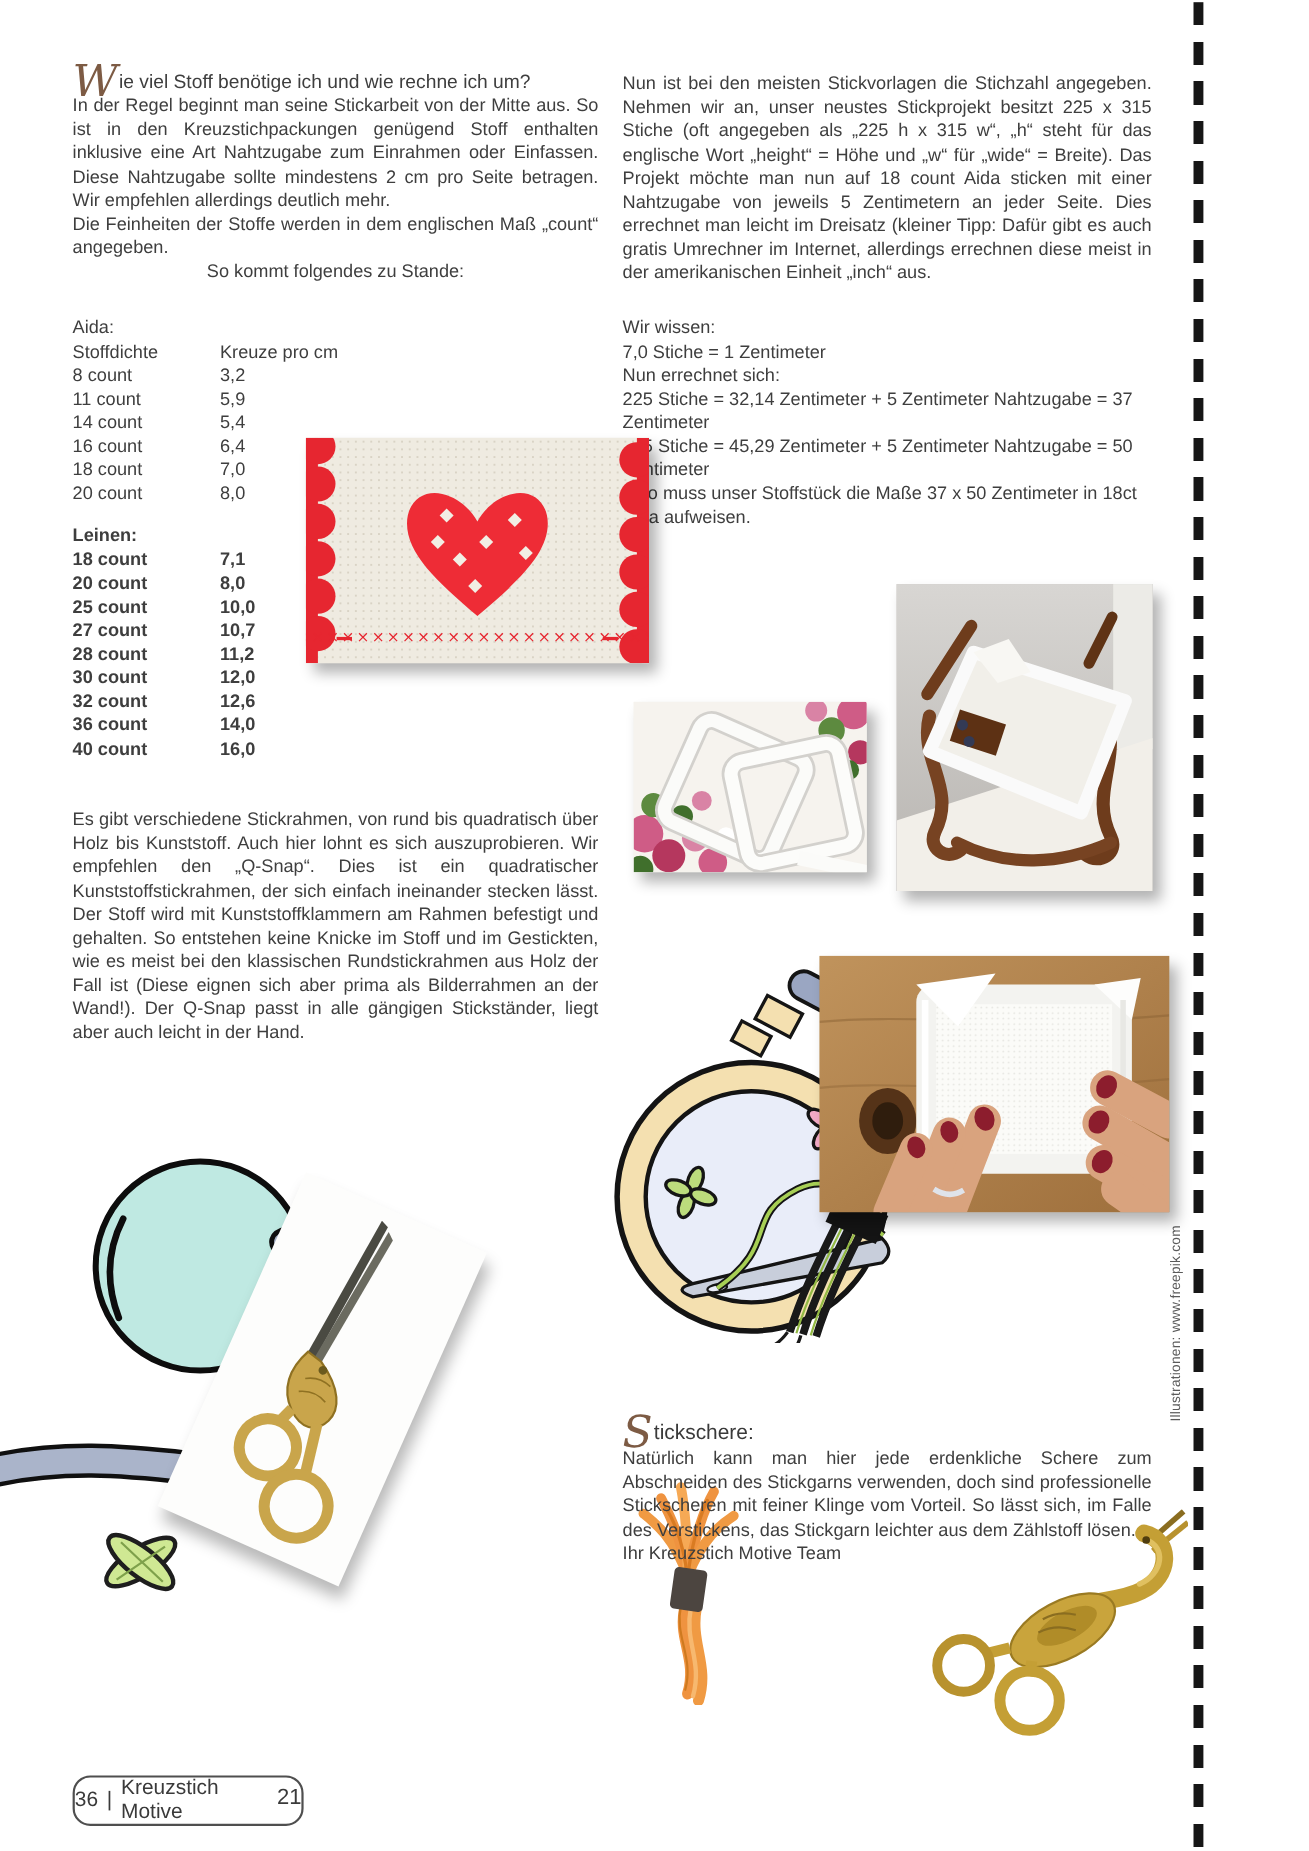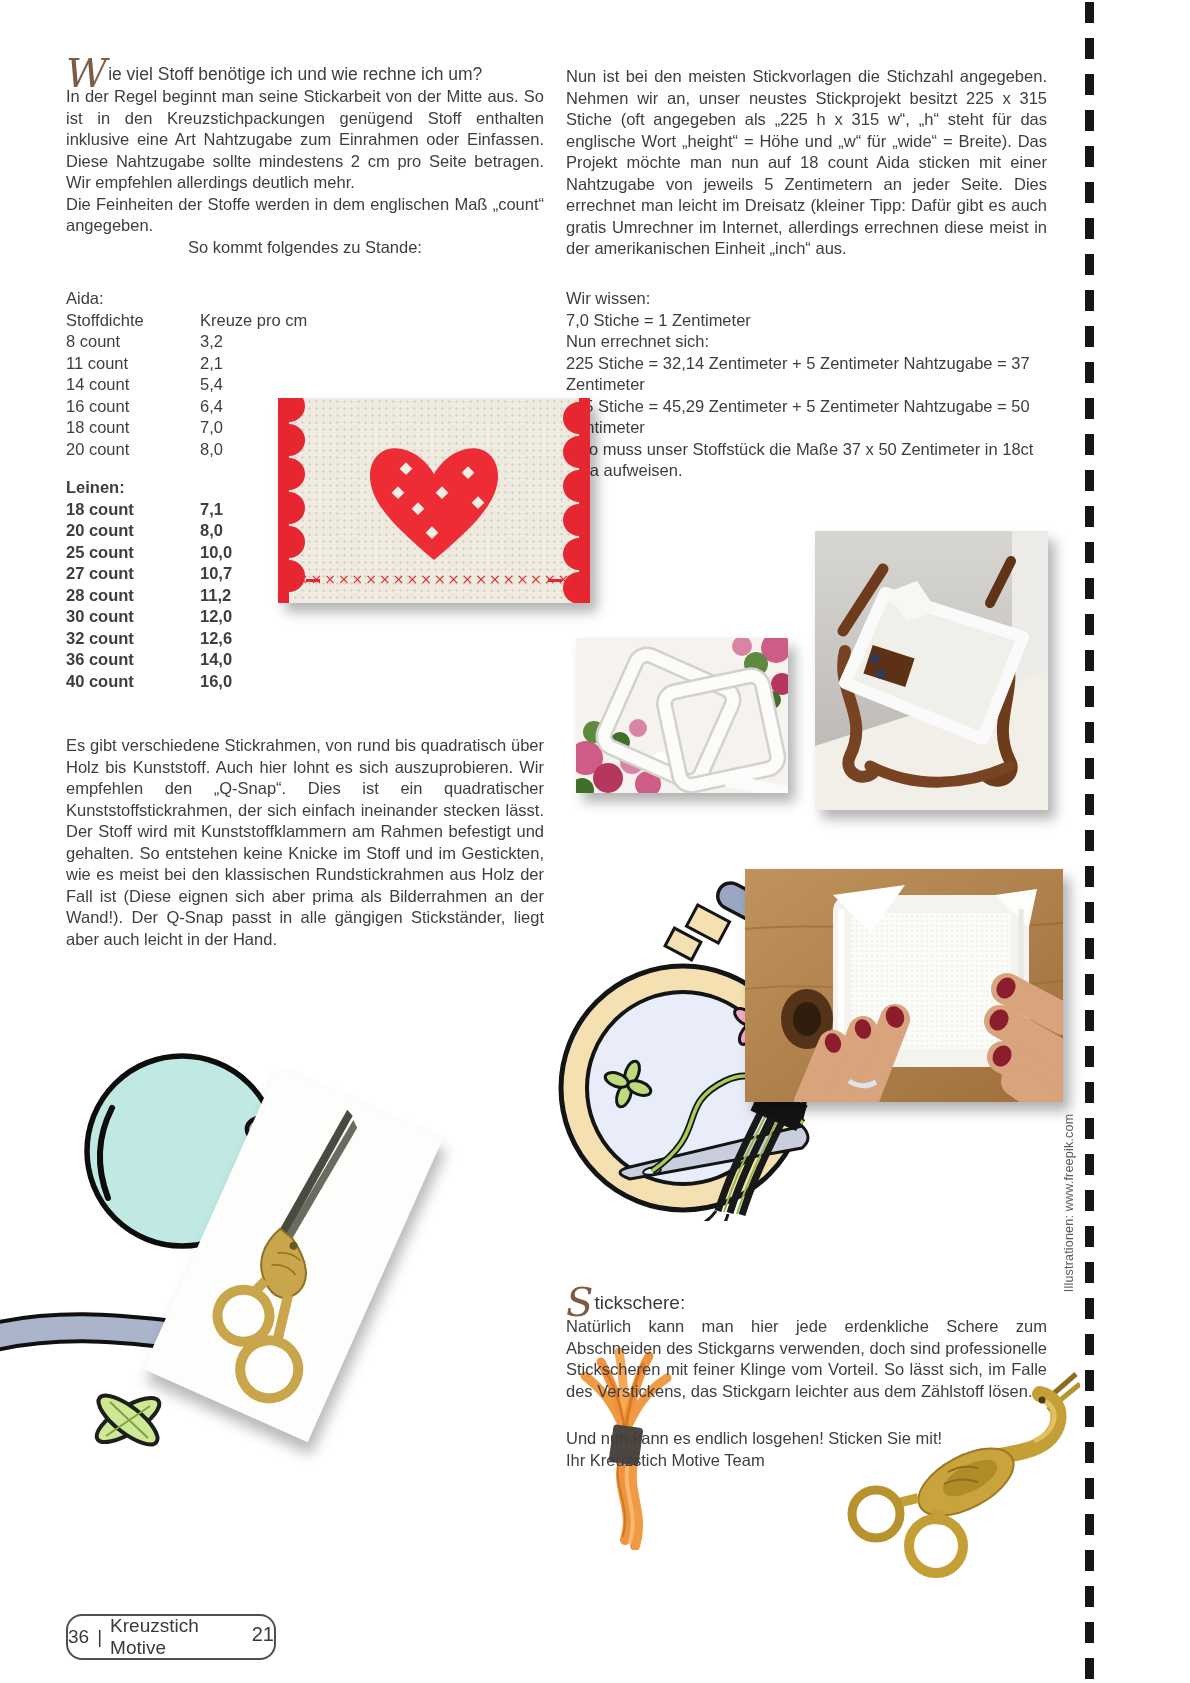--- a/index.html
+++ b/index.html
@@ -83,21 +83,21 @@
     <div class="tbl-row">
       <span class="c1">Stoffdichte</span>
       <span class="c2">Kreuze pro cm</span>
     </div>
     <div class="tbl-row">
         <span class="c1">8 count</span>
         <span class="c2">3,2</span>
       </div>
     <div class="tbl-row">
         <span class="c1">11 count</span>
-        <span class="c2">2,1</span>
+        <span class="c2">5,9</span>
       </div>
     <div class="tbl-row">
         <span class="c1">14 count</span>
         <span class="c2">5,4</span>
       </div>
     <div class="tbl-row">
         <span class="c1">16 count</span>
         <span class="c2">6,4</span>
       </div>
     <div class="tbl-row">
@@ -163,21 +163,20 @@
     <div>7,0 Stiche = 1 Zentimeter</div>
     <div>Nun errechnet sich:</div>
     <div>225 Stiche = 32,14 Zentimeter + 5 Zentimeter Nahtzugabe = 37 Zentimeter</div>
     <div>315 Stiche = 45,29 Zentimeter + 5 Zentimeter Nahtzugabe = 50 Zentimeter</div>
     <div>Also muss unser Stoffstück die Maße 37 x 50 Zentimeter in 18ct Aida aufweisen.</div>
   </div>
 
   <div class="txt just" style="left:566px; top:1290px; width:481px; z-index:4;">
     <p class="heading-line sec-head"><span class="dropcap">S</span><span>tickschere:</span></p>
     <p>Natürlich kann man hier jede erdenkliche Schere zum Abschneiden des Stickgarns verwenden, doch sind professionelle Stickscheren mit feiner Klinge vom Vorteil. So lässt sich, im Falle des Verstickens, das Stickgarn leichter aus dem Zählstoff lösen.</p>
-    <p class="closing" style="text-align:left;">Und nun kann es endlich losgehen! Sticken Sie mit!</p>
     <p style="text-align:left;">Ihr Kreuzstich Motive Team</p>
   </div>
 
   <div class="photo" id="heart-photo">
     <svg width="312" height="205" viewBox="0 0 312 205">
       <g fill="#e62630">
         <rect x="0" y="0" width="11" height="205"></rect>
         <circle cx="11" cy="8" r="16"></circle>
           <circle cx="11" cy="42" r="16"></circle>
           <circle cx="11" cy="76" r="16"></circle>

